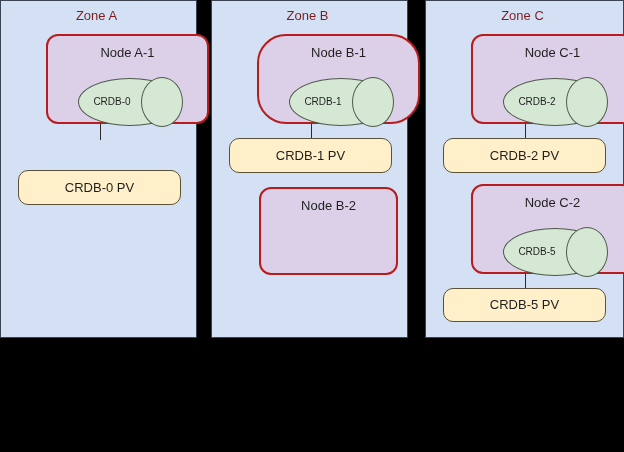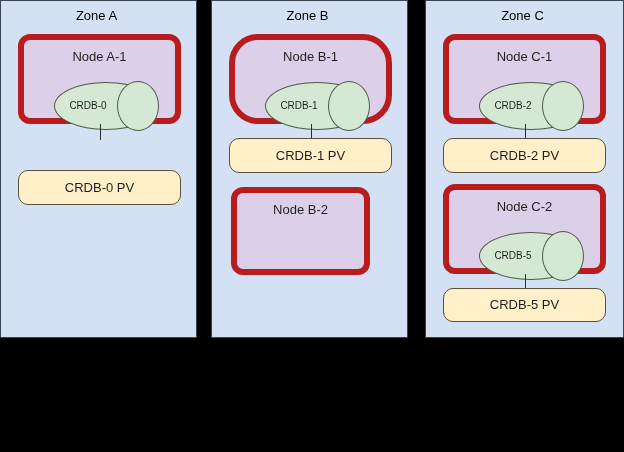--- a/index.html
+++ b/index.html
@@ -25,31 +25,32 @@
     box-sizing: border-box;
   }
   .zone-title {
     position: absolute;
     top: 7px;
     left: 0;
     right: 4px;
     text-align: center;
     font-size: 13px;
     line-height: 16px;
-    color: #000000;
+    color: #7f1d1d;
     white-space: nowrap;
   }
 
   
   .node {
     position: absolute;
     background: #dcd0e8;
-    border: 6px solid #b91c1c;
+    border: 2px solid #b91c1c;
     border-radius: 12px;
     box-sizing: border-box;
+    margin-left: 28px;
   }
   .node-title {
     position: absolute;
     top: 9px;
     left: 0;
     right: 0;
     text-align: center;
     font-size: 13px;
     line-height: 16px;
     white-space: nowrap;

